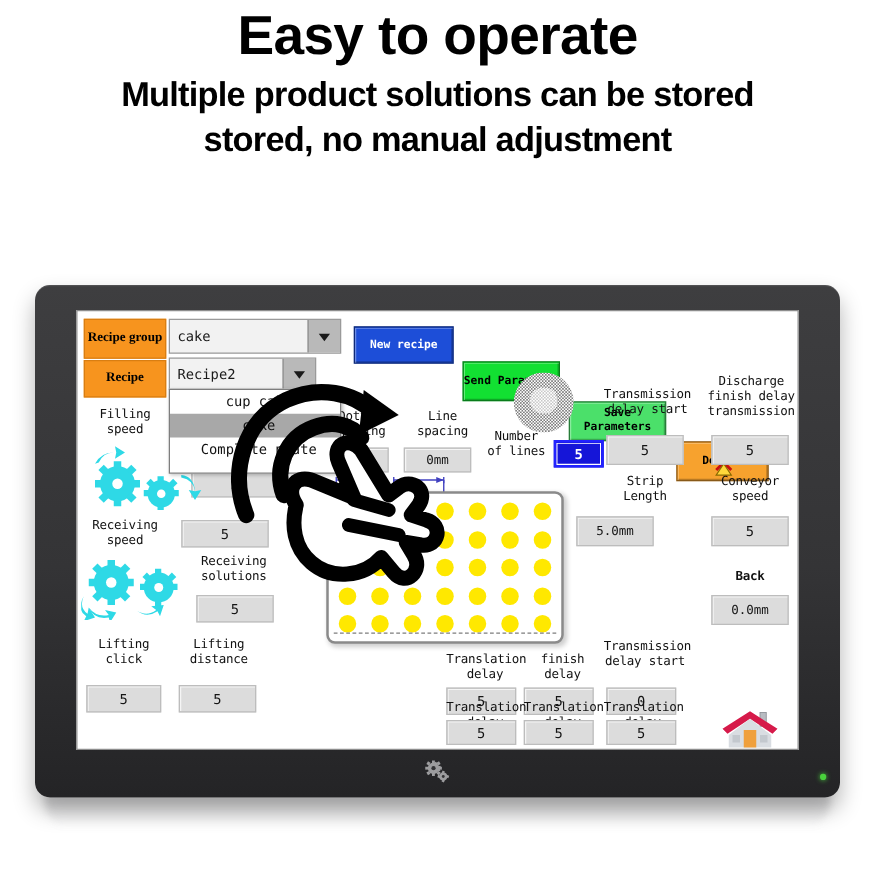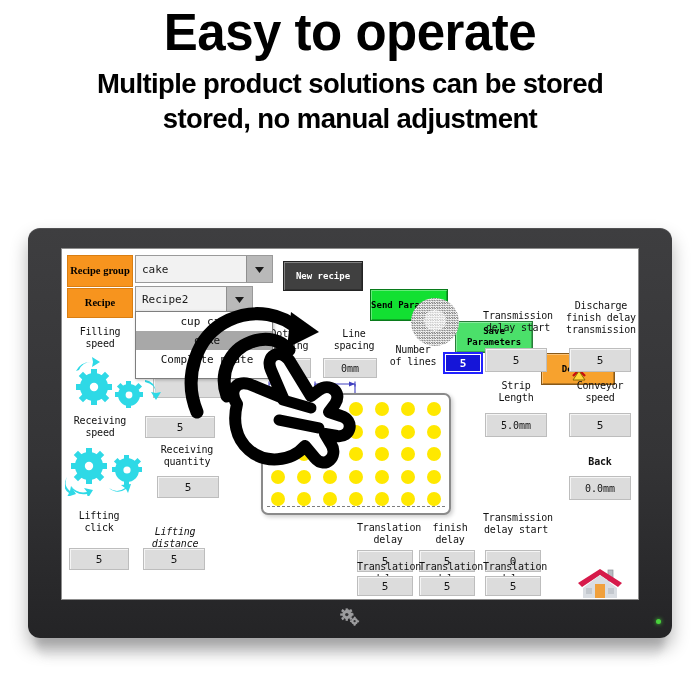--- a/index.html
+++ b/index.html
@@ -8,21 +8,21 @@
     width:700px; height:700px;
     background:#ffffff;
     font-family:"Liberation Sans", sans-serif;
     overflow:hidden;
     position:relative;
   }
 
   
   #headline { padding-top:6px; text-align:center; }
   #headline .h1 {
-    font-size:51px; font-weight:bold; color:#000;
+    font-size:44px; font-weight:bold; color:#000;
     letter-spacing:-0.5px; line-height:1.05; margin-bottom:6px;
     font-family:"Liberation Sans", sans-serif;
   }
   #headline .h2 {
     font-size:27.5px; font-weight:bold; color:#000;
     line-height:1.30; letter-spacing:-0.6px;
     font-family:"Liberation Sans", sans-serif;
   }
 
   
@@ -98,21 +98,21 @@
 
   
   .btn{
     display:flex; align-items:center; justify-content:center; text-align:center;
     font-size:9px; font-weight:bold; line-height:1.2;
     font-family:"DejaVu Sans Mono", monospace;
     border:1px solid rgba(0,0,0,.45);
     box-shadow:inset 1px 1px 0 rgba(255,255,255,.35), inset -1px -1px 0 rgba(0,0,0,.25);
     position:relative;
   }
-  .btn.blue  { background:#404040; color:#fff; }
+  .btn.blue  { background:#1d4ed8; color:#fff; }
   .btn.green { background:#12e032; color:#000; }
   .btn.green2{ background:#4be06a; color:#000; }
   .btn.orange{ background:#F7A22E; color:#000; }
 
   
   .flabel{
     font-size:10px; color:#111; text-align:center; line-height:1.22;
     font-family:"DejaVu Sans Mono", monospace; letter-spacing:-0.2px;
   }
   .fval{
@@ -271,21 +271,21 @@
           </g>
           <circle cx="62" cy="39" r="3.4" fill="#ffffff"></circle>
           <path d="M78 26 q10 2 11 11 l-5-1 5 8 5-8 -5 1 q-1-12-11-13z"></path>
         </g>
       </svg>
     </div>
 
     <div class="abs flabel" style="left:3px; top:167px; width:72px;">Receiving speed</div>
     <div class="abs fval" style="left:84px; top:168px; width:70px; height:22px;">5</div>
 
-    <div class="abs flabel" style="left:88px; top:196px; width:76px;">Receiving quantity</div>
+    <div class="abs flabel" style="left:88px; top:196px; width:76px;">Receiving solutions</div>
     <div class="abs fval" style="left:96px; top:228px; width:62px; height:22px;">5</div>
 
     <div class="abs gears" style="left:4px; top:192px; width:92px; height:56px;">
       <svg viewBox="0 0 92 56">
         <g fill="#2ED9E6">
           <circle cx="24" cy="26" r="14"></circle>
           <g>
             <rect x="21" y="8" width="6" height="6"></rect>
               <rect x="21" y="38" width="6" height="6"></rect>
             <rect x="6" y="23" width="6" height="6"></rect>
@@ -309,21 +309,21 @@
           <path d="M6 46 q6 8 16 6 l-3-4 9 2 -5 8 -1-4 q-12 2-16-8z"></path>
           <path d="M44 48 q8 6 16 0 l-4-3 10-1 -3 9 -2-4 q-9 6-17-1z"></path>
           <path d="M2 37 q-4 9 3 14 l1-5 5 8 -9 3 2-4 q-8-5-2-16z"></path>
         </g>
       </svg>
     </div>
 
     <div class="abs flabel" style="left:6px; top:262px; width:64px;">Lifting click</div>
     <div class="abs fval" style="left:8px; top:300px; width:60px; height:22px;">5</div>
 
-    <div class="abs flabel" style="left:78px; top:278px; width:72px;font-style:italic;">Lifting distance</div>
+    <div class="abs flabel" style="left:78px; top:262px; width:72px;">Lifting distance</div>
     <div class="abs fval" style="left:82px; top:300px; width:62px; height:22px;">5</div>
 
     <div class="abs flabel" style="left:196px; top:80px; width:62px;">Dotted spacing</div>
     <div class="abs fval small" style="left:196px; top:110px; width:54px; height:20px;">0mm</div>
 
     <div class="abs flabel" style="left:262px; top:80px; width:62px;">Line spacing</div>
     <div class="abs fval small" style="left:262px; top:110px; width:54px; height:20px;">0mm</div>
 
     <div class="abs flabel" style="left:326px; top:96px; width:52px;">Number of lines</div>
     <div class="abs fval bluefield" style="left:382px; top:104px; width:40px; height:22px;">5</div>
@@ -417,21 +417,21 @@
     <div class="abs flabel" style="left:422px; top:313px; width:62px;">Translation delay</div>
     <div class="abs fval" style="left:424px; top:328px; width:56px; height:20px;">5</div>
 
     <div class="abs flabel" style="left:414px; top:62px; width:86px;">Transmission delay start</div>
     <div class="abs fval" style="left:424px; top:100px; width:62px; height:24px;">5</div>
 
     <div class="abs flabel" style="left:500px; top:52px; width:80px;">Discharge finish delay transmission</div>
     <div class="abs fval" style="left:508px; top:100px; width:62px; height:24px;">5</div>
 
     <div class="abs flabel" style="left:424px; top:132px; width:62px;">Strip Length</div>
-    <div class="abs fval small" style="left:424px; top:165px; width:62px; height:24px;">5.0mm</div>
+    <div class="abs fval small" style="left:400px; top:165px; width:62px; height:24px;">5.0mm</div>
 
     <div class="abs flabel" style="left:506px; top:132px; width:66px;">Conveyor speed</div>
     <div class="abs fval" style="left:508px; top:165px; width:62px; height:24px;">5</div>
 
     <div class="abs flabel" style="left:508px; top:208px; width:62px; font-weight:bold;">Back</div>
     <div class="abs fval small" style="left:508px; top:228px; width:62px; height:24px;">0.0mm</div>
 
     <div class="abs" id="home-icon" style="left:516px; top:318px; width:46px; height:34px;">
       <svg viewBox="0 0 46 34">
         <rect x="31" y="4" width="5" height="11" fill="#b8bcc2" stroke="#8d9197" stroke-width="0.7"></rect>

